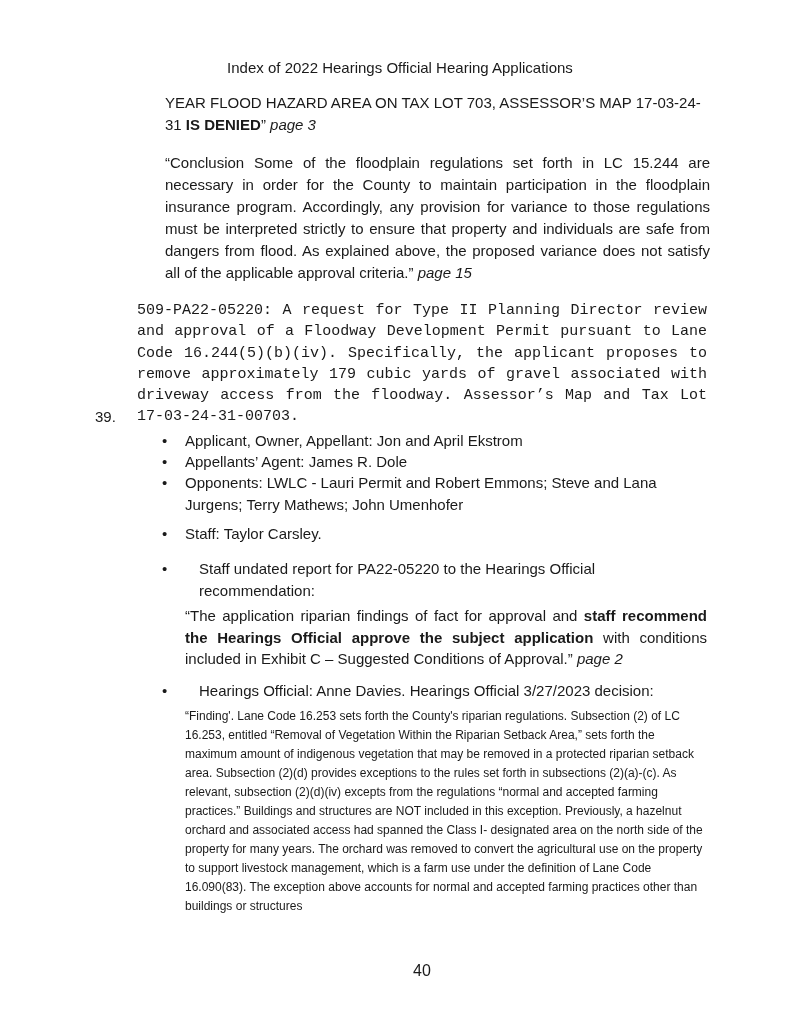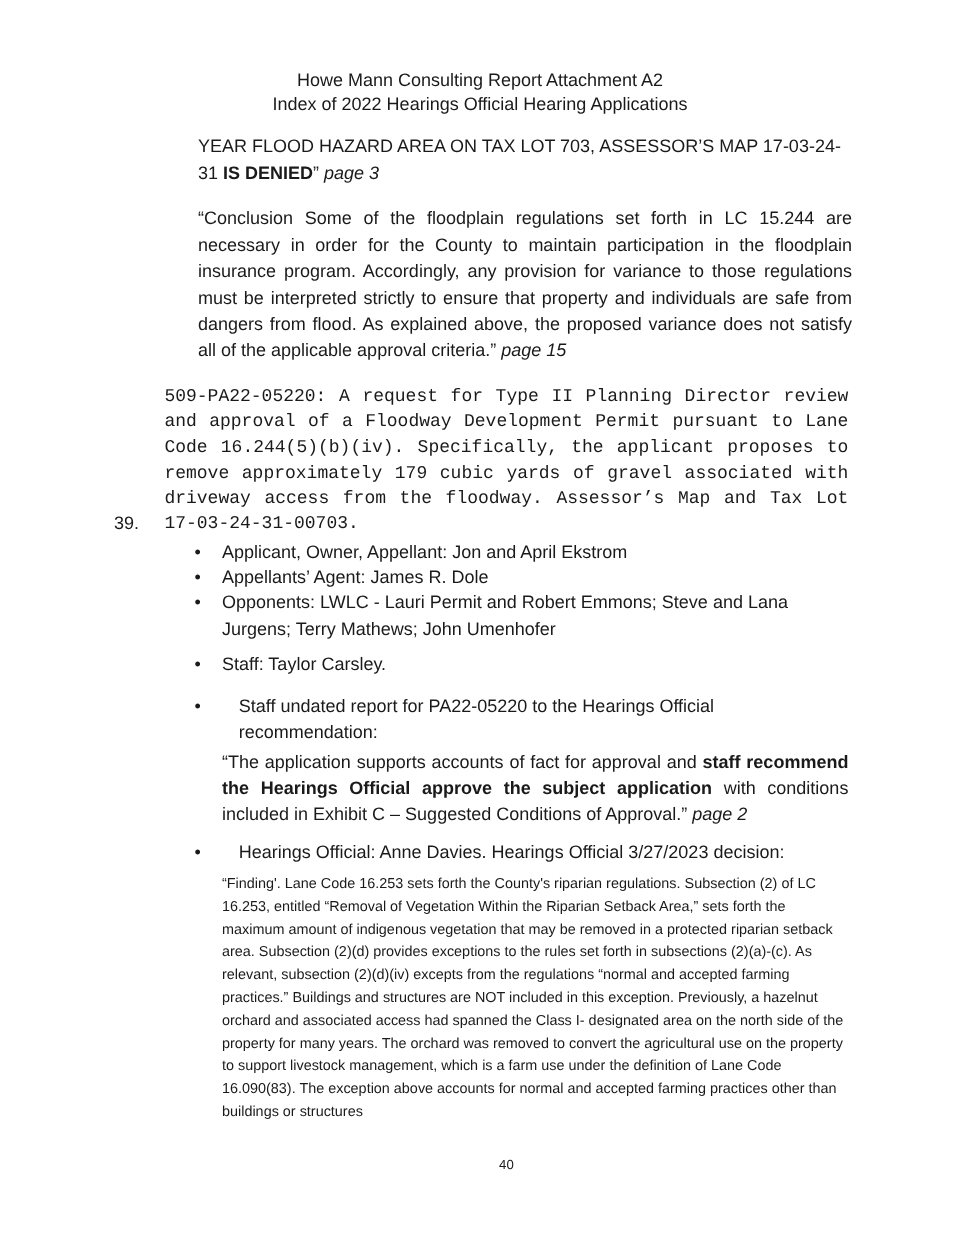--- a/index.html
+++ b/index.html
@@ -74,34 +74,33 @@
     font-size: 12px;
     line-height: 19px;
     text-align: left;
   }
   .page-footer {
     position: absolute;
     left: 0;
     right: 0;
     bottom: 56px;
     text-align: center;
-    font-size: 11px;
+    font-size: 16px;
     line-height: 16px;
     padding-left: 44px;
   }
   b { font-weight: bold; }
   i { font-style: italic; }
 </style>
 </head>
 <body>
 
 <div class="page">
 
   <div class="doc-header">
-    <div>Howe Mann Consulting Report Attachment A2</div>
     <div>Index of 2022 Hearings Official Hearing Applications</div>
   </div>
 
   <p class="denied-para"><span>YEAR FLOOD HAZARD AREA ON TAX LOT 703, ASSESSOR’S MAP 17-03-24-31 </span><b>IS DENIED</b><span>” </span><i>page 3</i></p>
 
   <p class="conclusion-quote"><span>“Conclusion Some of the floodplain regulations set forth in LC 15.244 are necessary in order for the County to maintain participation in the floodplain insurance program. Accordingly, any provision for variance to those regulations must be interpreted strictly to ensure that property and individuals are safe from dangers from flood. As explained above, the proposed variance does not satisfy all of the applicable approval criteria.” </span><i>page 15</i></p>
 
   <div class="item-head">
     <span class="item-number">39.</span>
     <p class="item-body">509-PA22-05220: A request for Type II Planning Director review and approval of a Floodway Development Permit pursuant to Lane Code 16.244(5)(b)(iv). Specifically, the applicant proposes to remove approximately 179 cubic yards of gravel associated with driveway access from the floodway. Assessor’s Map and Tax Lot 17-03-24-31-00703.</p>
@@ -125,21 +124,21 @@
   <div class="bullet-row mt-staff">
     <span class="dot"></span>
     <span class="bullet-text">Staff: Taylor Carsley.</span>
   </div>
 
   <div class="bullet-row mt-report">
     <span class="dot"></span>
     <span class="bullet-text">Staff undated report for PA22-05220 to the Hearings Official recommendation:</span>
   </div>
 
-  <p class="report-quote"><span>“The application supports accounts of fact for approval and </span><b>staff recommend the Hearings Official approve the subject application</b><span> with conditions included in Exhibit C – Suggested Conditions of Approval.” </span><i>page 2</i></p>
+  <p class="report-quote"><span>“The application riparian findings of fact for approval and </span><b>staff recommend the Hearings Official approve the subject application</b><span> with conditions included in Exhibit C – Suggested Conditions of Approval.” </span><i>page 2</i></p>
 
   <div class="bullet-row mt-hearing">
     <span class="dot"></span>
     <span class="bullet-text">Hearings Official: Anne Davies. Hearings Official 3/27/2023 decision:</span>
   </div>
 
   <p class="decision-quote">“Finding'. Lane Code 16.253 sets forth the County's riparian regulations. Subsection (2) of LC 16.253, entitled “Removal of Vegetation Within the Riparian Setback Area,” sets forth the maximum amount of indigenous vegetation that may be removed in a protected riparian setback area. Subsection (2)(d) provides exceptions to the rules set forth in subsections (2)(a)-(c). As relevant, subsection (2)(d)(iv) excepts from the regulations “normal and accepted farming practices.” Buildings and structures are NOT included in this exception. Previously, a hazelnut orchard and associated access had spanned the Class I- designated area on the north side of the property for many years. The orchard was removed to convert the agricultural use on the property to support livestock management, which is a farm use under the definition of Lane Code 16.090(83). The exception above accounts for normal and accepted farming practices other than buildings or structures</p>
 
   <div class="page-footer">40</div>
 

